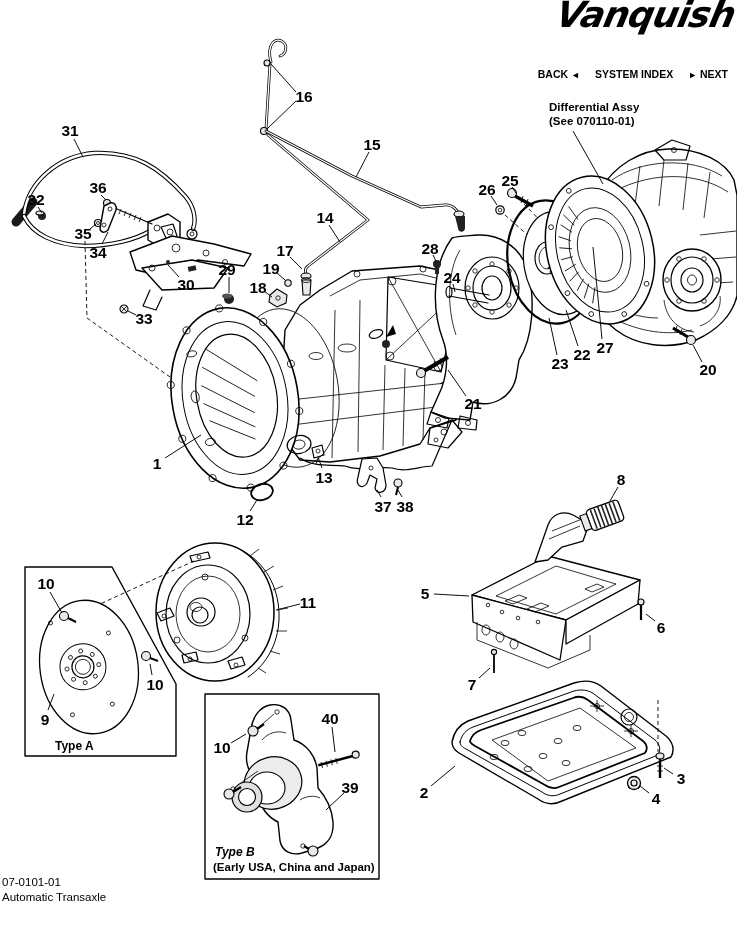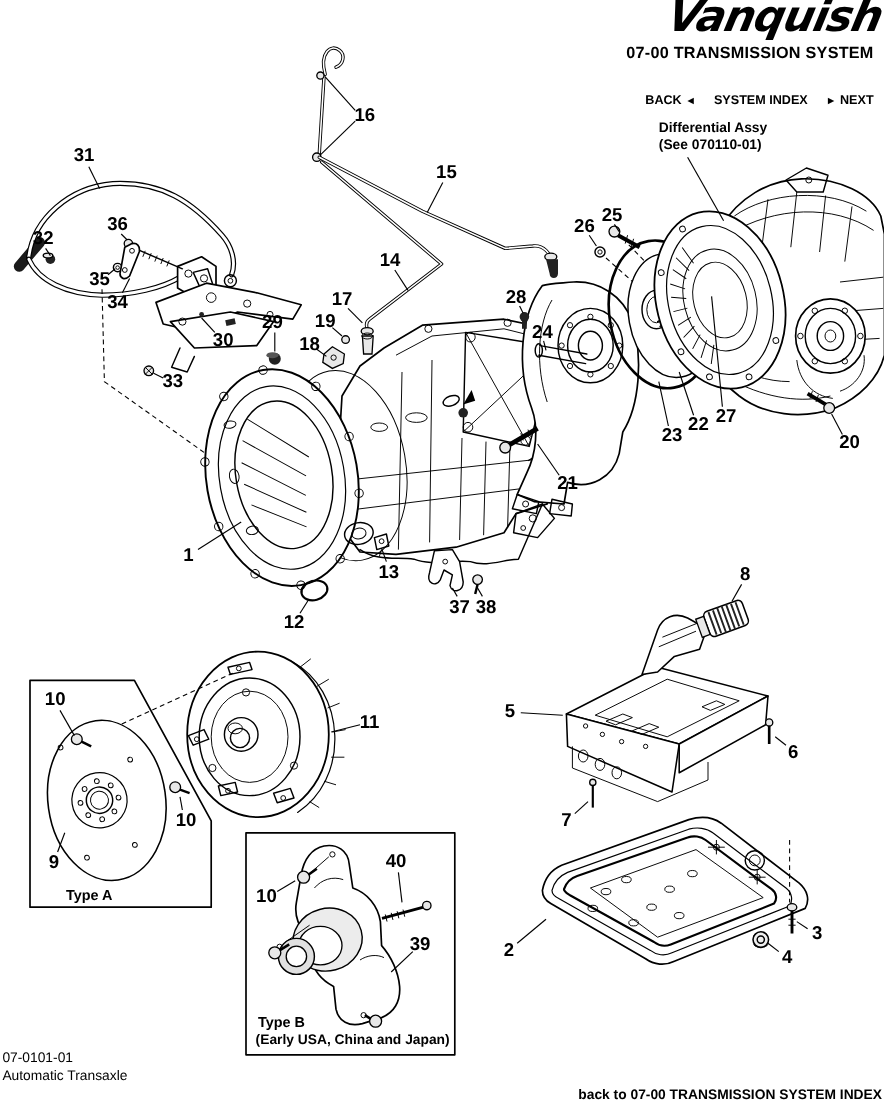--- a/index.html
+++ b/index.html
@@ -3,26 +3,26 @@
 <meta charset="utf-8">
 <style>
   html,body{margin:0;padding:0;background:#fff;}
   .page{position:relative;width:737px;height:926px;background:#fff;overflow:hidden;
         font-family:"Liberation Sans",sans-serif;color:#000;}
   .page svg{position:absolute;left:0;top:0;}
   .abs{position:absolute;white-space:nowrap;}
   .logo{right:2px;top:-6px;font:italic bold 36px "DejaVu Sans",sans-serif;
         transform:skewX(-12deg);letter-spacing:-1px;}
   .ptitle{right:9px;top:36px;font-weight:bold;font-size:13.5px;letter-spacing:.2px;}
-  .nav{right:9px;top:78px;font-weight:bold;font-size:10.5px;display:flex;gap:15px;}
+  .nav{right:9px;top:68px;font-weight:bold;font-size:10.5px;display:flex;gap:15px;}
   .nav span{cursor:pointer;}
   .arrow{font-size:9px;}
   .difflabel{left:549px;top:101px;font-weight:bold;font-size:11.5px;line-height:13.5px;}
   .typea{left:55px;top:739px;width:90px;text-align:left;font-weight:bold;font-size:12px;}
-  .typeb1{left:215px;top:845px;font-weight:bold;font-size:12px;}
+  .typeb1{left:215px;top:845px;font-weight:bold;font-size:12px;font-style:italic;}
   .typeb2{left:213px;top:861px;font-weight:bold;font-size:11.5px;}
   .f1{left:2px;top:876px;font-weight:normal;font-size:11.5px;}
   .f2{left:2px;top:891px;font-weight:normal;font-size:11.5px;}
   .f3{left:2px;top:936px;font-weight:normal;font-size:10px;}
   .f4{right:2px;top:907px;font-weight:bold;font-size:11.5px;cursor:pointer;}
   
   .ln{fill:none;stroke:#000;stroke-width:1.2;stroke-linejoin:round;stroke-linecap:round;}
   .lt{fill:none;stroke:#000;stroke-width:0.8;stroke-linejoin:round;}
   .lw{fill:#fff;stroke:#000;stroke-width:1.4;stroke-linejoin:round;}
   .lg{fill:#e8e8e8;stroke:#000;stroke-width:1.1;}
@@ -467,33 +467,31 @@
         <line x1="431" y1="786" x2="455" y2="766" class="leader"></line>
         <text x="424" y="792" class="callout">2</text>
         <line x1="673" y1="774" x2="664" y2="768" class="leader"></line>
         <text x="681" y="778" class="callout">3</text>
         <line x1="649" y1="793" x2="640" y2="786" class="leader"></line>
         <text x="656" y="798" class="callout">4</text>
       </g>
 </svg>
 
 <div class="abs logo">Vanquish</div>
-<div class="abs ptitle">07-00 TRANSMISSION SYSTEM</div>
 <div class="abs nav">
   <span><span>BACK</span> <span class="arrow">◄</span></span>
   <span><span>SYSTEM INDEX</span></span>
   <span><span class="arrow">►</span> <span>NEXT</span></span>
 </div>
 
 <div class="abs difflabel">
   <div>Differential Assy</div>
   <div>(See 070110-01)</div>
 </div>
 <div class="abs typea">Type A</div>
 <div class="abs typeb1">Type B</div>
 <div class="abs typeb2">(Early USA, China and Japan)</div>
 
 <div class="abs f1">07-0101-01</div>
 <div class="abs f2">Automatic Transaxle</div>
 <div class="abs f3">July 2012</div>
-<div class="abs f4">back to 07-00 TRANSMISSION SYSTEM INDEX</div>
 
 </div>
 
 </body></html>

